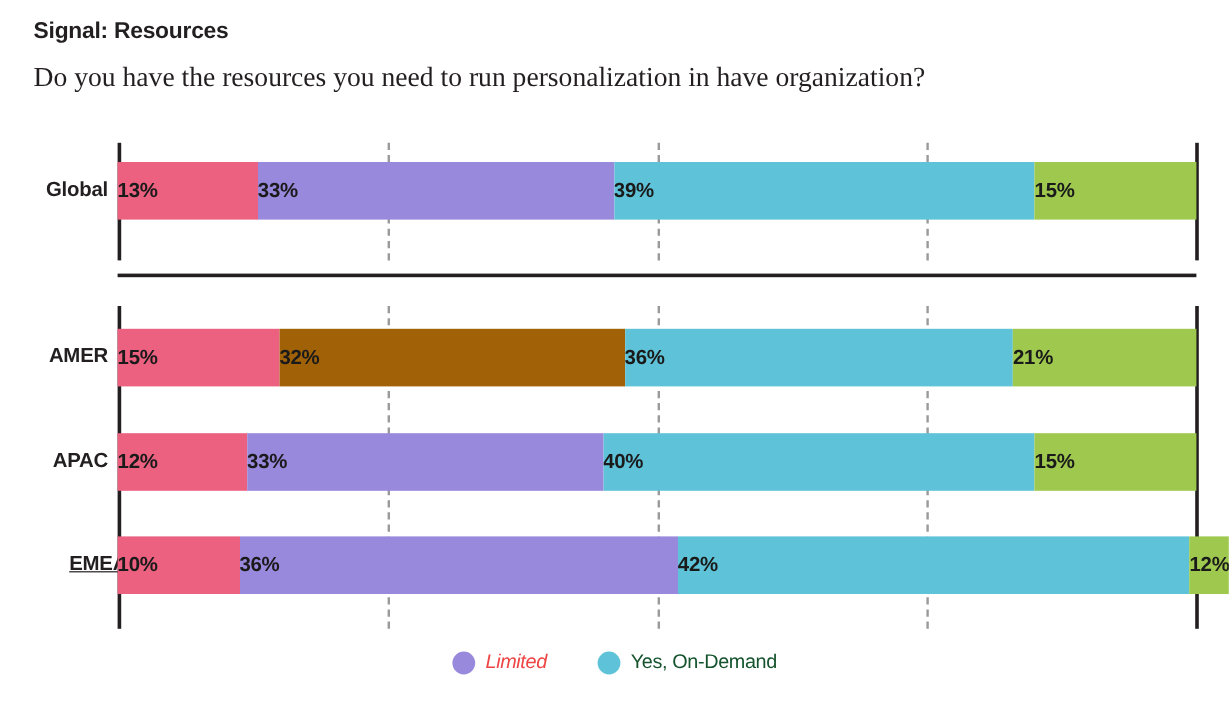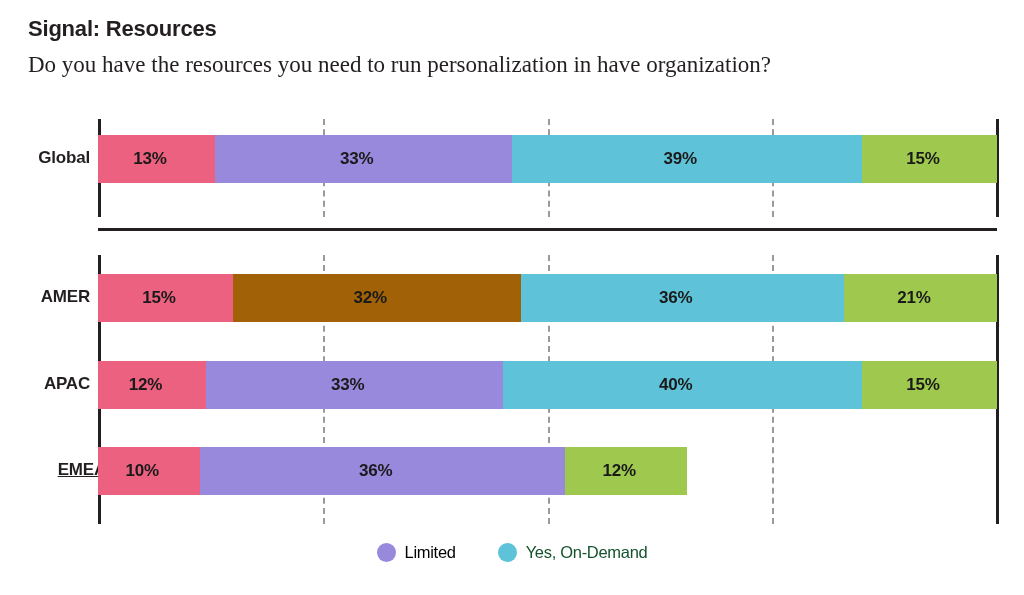--- a/index.html
+++ b/index.html
@@ -14,21 +14,21 @@
     font-family: "Liberation Sans", sans-serif;
     color: #231f20;
     overflow: hidden;
   }
 
   
   #chart-title {
     position: absolute;
     left: 28px;
     top: 16px;
-    font-size: 22px;
+    font-size: 19px;
     font-weight: bold;
     letter-spacing: -0.2px;
     color: #231f20;
     white-space: nowrap;
   }
   #chart-subtitle {
     position: absolute;
     left: 28px;
     top: 52px;
     font-family: "Liberation Serif", serif;
@@ -64,21 +64,21 @@
   .bar-row {
     position: absolute;
     height: 48px;
     display: flex;
     align-items: stretch;
   }
   .seg {
     position: relative;
     display: flex;
     align-items: center;
-    justify-content: center;
+    justify-content: flex-start;
     box-sizing: border-box;
     overflow: hidden;
   }
   .seg-label {
     font-size: 17px;
     font-weight: bold;
     color: #1a1a1a;
     padding-right: 13px;
     white-space: nowrap;
     letter-spacing: -0.2px;
@@ -195,29 +195,32 @@
         </div>
       </div>
       <div class="cat-label" style="left: 20px; top: 460px; text-decoration: underline;">EMEA</div>
       <div class="bar-row" style="left: 98px; top: 447px; width: 1015px; height: 48px;">
         <div class="seg" style="background: rgb(236, 96, 128); width: 10%;">
           <span class="seg-label">10%</span>
         </div>
         <div class="seg" style="background: rgb(152, 137, 220); width: 36%;">
           <span class="seg-label">36%</span>
         </div>
+        <div class="seg" style="background: rgb(94, 195, 216); width: 42%;">
+          <span class="seg-label">42%</span>
+        </div>
         <div class="seg" style="background: rgb(158, 201, 78); width: 12%;">
           <span class="seg-label">12%</span>
         </div>
       </div>
     </div>
 </div>
 
 <div id="legend">
     <div class="legend-item">
       <span class="legend-dot" style="background: rgb(152, 137, 220);"></span>
-      <span class="legend-text" style="color: #000000;">Limited</span>
+      <span class="legend-text" style="color: #ef4444; font-style: italic;">Limited</span>
     </div>
     <div class="legend-item">
       <span class="legend-dot" style="background: rgb(94, 195, 216);"></span>
       <span class="legend-text" style="color: #14532d;">Yes, On-Demand</span>
     </div>
   </div>
 
 </body></html>

